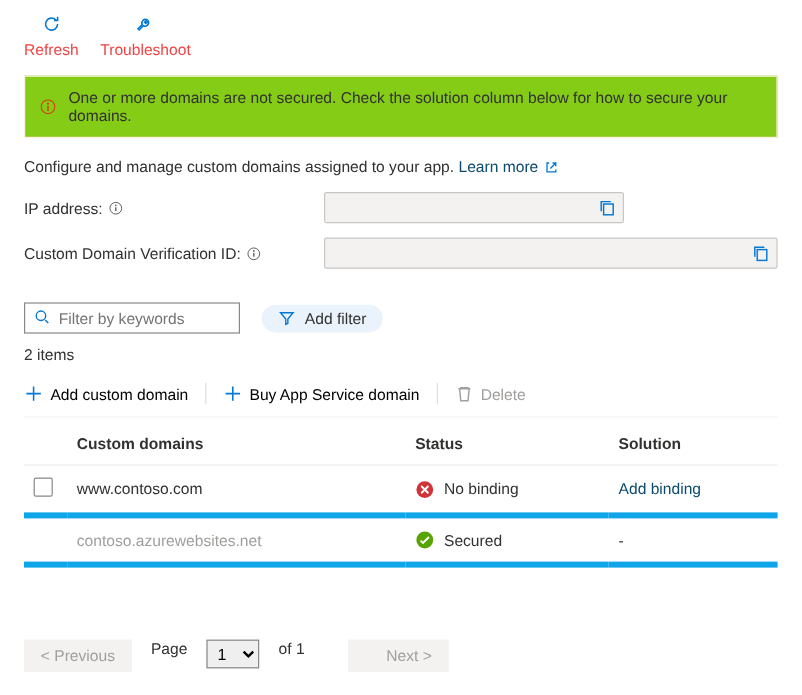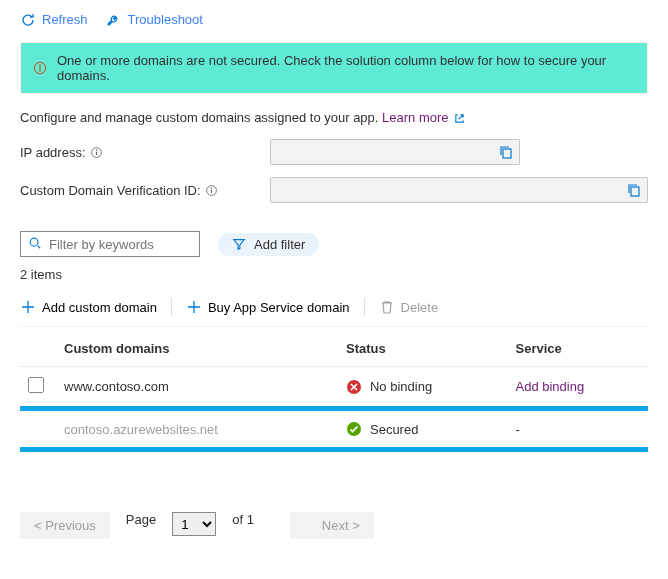--- a/index.html
+++ b/index.html
@@ -6,33 +6,33 @@
   body {
     margin: 0;
     padding: 12px 20px 20px 20px;
     font-family: "Segoe UI", -apple-system, sans-serif;
     font-size: 13px;
     color: #323130;
     width: 668px;
     background: #fff;
   }
   .toolbar { display: flex; gap: 18px; margin-bottom: 14px; }
-  .tb-btn { display: flex; align-items: flex-start; gap: 6px; cursor: pointer; color:#3b82f6; }
+  .tb-btn { display: flex; align-items: center; gap: 6px; cursor: pointer; color:#ef4444;flex-direction:column; }
   .tb-btn svg { width:16px; height:16px; }
   .alert {
-    background: #5eead4;
+    background: #84cc16;
     border: 1px solid #fdf0e0;
     padding: 10px 12px;
     display: flex; align-items: center; gap: 10px;
     margin-bottom: 16px;
     font-size: 13px;
   }
   .alert svg{flex-shrink:0}
   .desc { margin-bottom: 14px; }
-  a.link { color: #701a75; text-decoration: none; cursor:pointer; }
+  a.link { color: #0c4a6e; text-decoration: none; cursor:pointer; }
   .form-row { display: flex; align-items: center; margin-bottom: 12px; }
   .form-label { width: 250px; display:flex; align-items:center; gap:4px;}
   .readonly-wrap { position: relative; flex:1; display:flex; }
   .readonly {
     flex:1; height: 26px;
     background: #F3F2F1;
     border: 1px solid #c8c6c4; border-radius: 2px;
     padding: 2px 28px 2px 6px; font-family: inherit; font-size:13px;
   }
   .copy-btn { position:absolute; right:4px; top:3px; cursor:pointer; padding:2px; }
@@ -181,21 +181,21 @@
     <span>Delete</span>
   </div>
 </div>
 
 <table>
   <thead>
     <tr>
       <th style="width:36px;"></th>
       <th>Custom domains</th>
       <th>Status</th>
-      <th>Service</th>
+      <th>Solution</th>
     </tr>
   </thead>
   <tbody id="tbody">
       <tr class="row">
         <td><span class="chk"></span></td>
         <td>www.contoso.com</td>
         <td>
           <div class="status-cell">
             <svg width="16" height="16" viewBox="0 0 16 16">
               <circle cx="8" cy="8" r="7" fill="#D13438"></circle>

